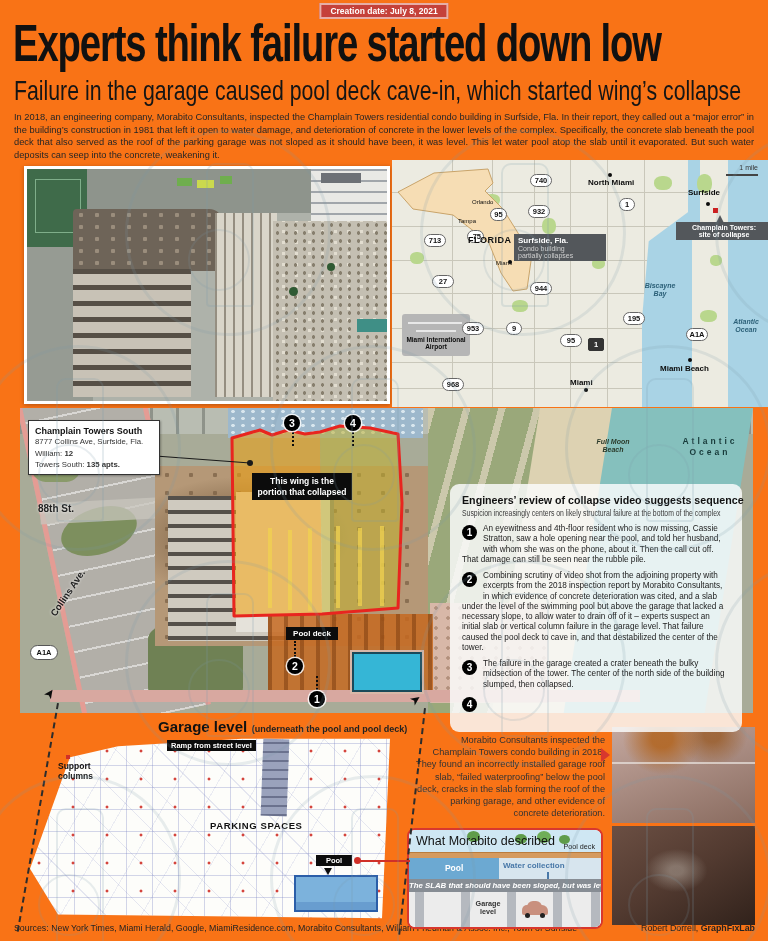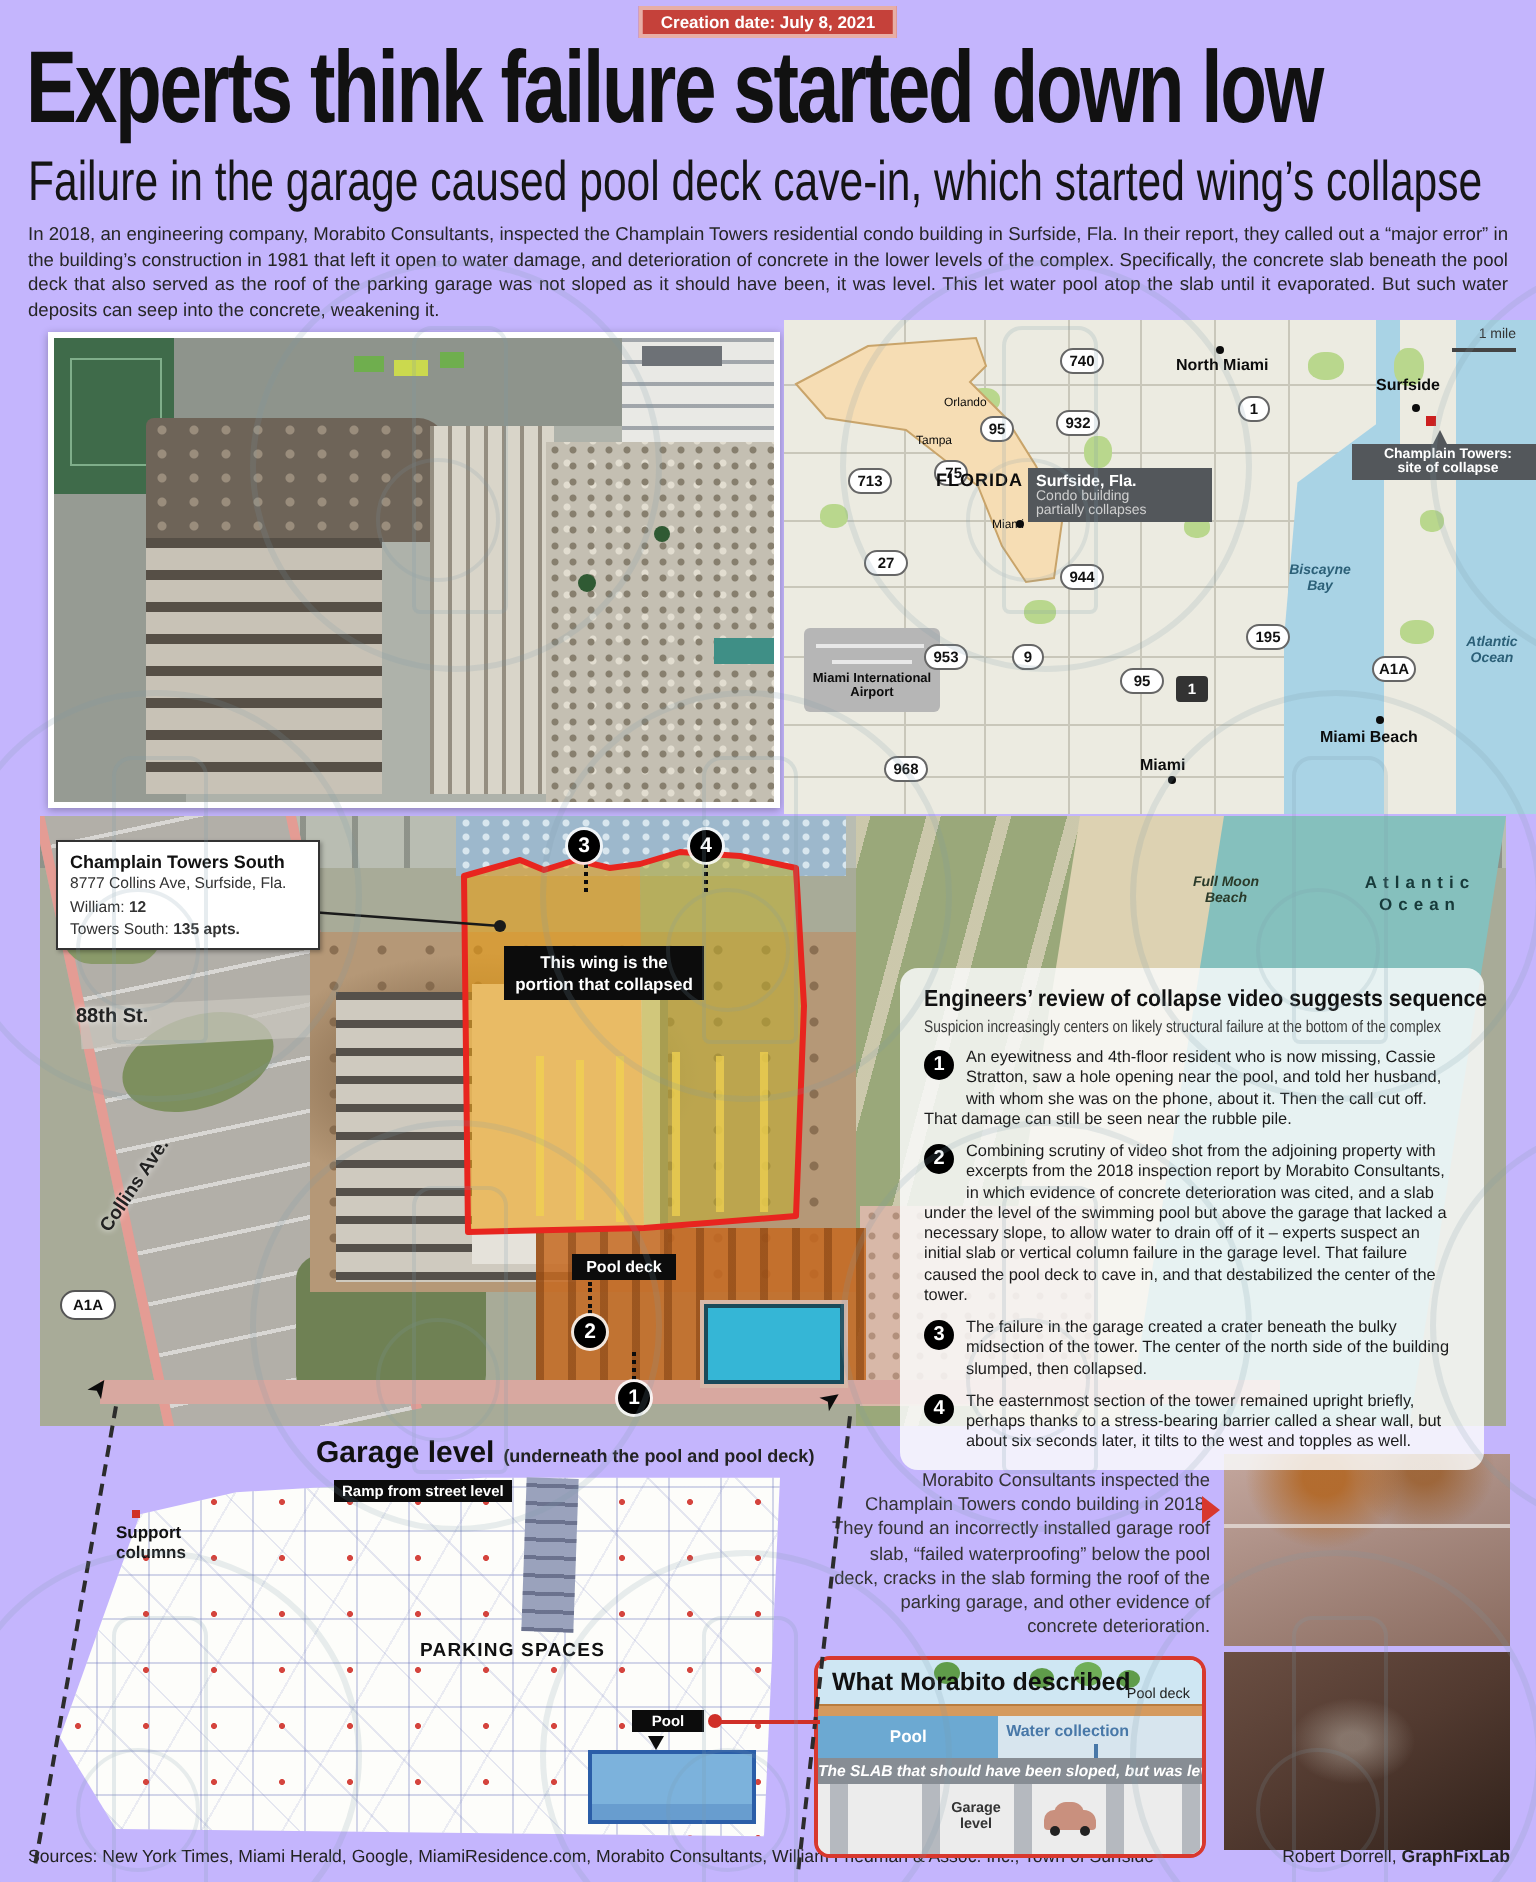--- a/index.html
+++ b/index.html
@@ -1,16 +1,16 @@
 <!DOCTYPE html>
 <html><head>
 <meta charset="utf-8">
 <style>
   html,body{margin:0;padding:0;background:#fff;}
-  #page{position:relative;width:768px;height:941px;background:#c4b5fd;overflow:hidden;
+  #page{position:relative;width:768px;height:941px;background:#f97316;overflow:hidden;
         font-family:"Liberation Sans","DejaVu Sans",sans-serif;color:#111;}
   .abs{position:absolute;}
   
   .wm{position:absolute;width:200px;height:200px;border:3px solid rgba(122,152,168,.40);
       border-radius:50%;opacity:.42;z-index:40;pointer-events:none;}
   .wm::before{content:"";position:absolute;left:78px;top:30px;width:44px;height:140px;
       border:2px solid rgba(122,152,168,.45);border-radius:10px 10px 4px 4px;}
   .wm::after{content:"";position:absolute;left:60px;top:96px;width:58px;height:58px;
       border:2px solid rgba(122,152,168,.40);border-radius:50%;}
   
@@ -289,21 +289,20 @@
     <div class="eng-item">
       <span class="eng-num">2</span>
       <span>Combining scrutiny of video shot from the adjoining property with excerpts from the 2018 inspection report by Morabito Consultants, in which evidence of concrete deterioration was cited, and a slab under the level of the swimming pool but above the garage that lacked a necessary slope, to allow water to drain off of it – experts suspect an initial slab or vertical column failure in the garage level. That failure caused the pool deck to cave in, and that destabilized the center of the tower.</span>
     </div>
     <div class="eng-item">
       <span class="eng-num">3</span>
       <span>The failure in the garage created a crater beneath the bulky midsection of the tower. The center of the north side of the building slumped, then collapsed.</span>
     </div>
     <div class="eng-item">
       <span class="eng-num">4</span>
-      <span>The easternmost section of the tower remained upright briefly, perhaps thanks to a stress-bearing barrier called a shear wall, but about six seconds later, it tilts to the west and topples as well.</span>
     </div>
   </div>
 
   <div class="warrow" style="left:44px;top:686px;transform:rotate(-55deg);">➤</div>
   <div class="warrow" style="left:410px;top:692px;transform:rotate(-35deg);">➤</div>
   <div class="dash" style="left:57px;top:703px;height:232px;transform:rotate(10deg);transform-origin:top left;"></div>
   <div class="dash" style="left:424px;top:708px;height:228px;transform:rotate(6.5deg);transform-origin:top left;"></div>
 
   <div class="abs" style="left:158px;top:718px;z-index:8;white-space:nowrap;">
     <span style="font-size:15px;font-weight:bold;">Garage level</span>
@@ -339,21 +338,21 @@
   <div class="abs" style="left:415px;top:734px;width:190px;font-size:9.2px;line-height:1.33;color:#333;text-align:right;z-index:8;">Morabito Consultants inspected the Champlain Towers condo building in 2018. They found an incorrectly installed garage roof slab, “failed waterproofing” below the pool deck, cracks in the slab forming the roof of the parking garage, and other evidence of concrete deterioration.</div>
   <div class="abs" style="left:601px;top:748px;width:0;height:0;z-index:9;
        border-left:9px solid #d8382e;border-top:7px solid transparent;border-bottom:7px solid transparent;"></div>
 
   <div class="abs" style="left:407px;top:828px;width:196px;height:101px;border:2.5px solid #d8382e;border-radius:8px;background:#fff;overflow:hidden;z-index:8;box-sizing:border-box;">
     <div class="abs" style="left:0;top:0;right:0;height:22px;background:#cfe7f3;"></div>
     <div class="abs" style="left:58px;top:1px;width:13px;height:11px;background:#5f9c4a;border-radius:50%;"></div>
     <div class="abs" style="left:106px;top:4px;width:12px;height:10px;background:#5f9c4a;border-radius:50%;"></div>
     <div class="abs" style="left:128px;top:1px;width:14px;height:12px;background:#6fae57;border-radius:50%;"></div>
     <div class="abs" style="left:150px;top:5px;width:11px;height:9px;background:#5f9c4a;border-radius:50%;"></div>
-    <div class="abs" style="left:7px;top:4px;font-size:12.5px;font-weight:bold;color:#111;z-index:2;">What Morabito described</div>
+    <div class="abs" style="left:7px;top:4px;font-size:12.5px;font-weight:normal;color:#111;z-index:2;">What Morabito described</div>
     <div class="abs" style="right:6px;top:12px;font-size:7.2px;color:#222;z-index:2;">Pool deck</div>
     <div class="abs" style="left:0;top:22px;right:0;height:6px;background:#d59a5e;border-top:1.5px solid #b97c3e;"></div>
     <div class="abs" style="left:0;top:28px;right:0;height:21px;background:#d7e5ee;"></div>
     <div class="abs" style="left:0;top:28px;width:47%;height:21px;background:#6ca9d2;
          color:#fff;font-size:8.5px;font-weight:bold;text-align:center;line-height:21px;">Pool</div>
     <div class="abs" style="left:49%;top:31px;width:50%;font-size:8px;font-weight:bold;
          color:#4878a8;">Water collection</div>
     <div class="abs" style="left:72%;top:42px;width:1.5px;height:7px;background:#4878a8;"></div>
     <div class="abs" style="left:0;top:49px;right:0;height:13px;background:#878d94;
          color:#fff;font-size:7.8px;font-weight:bold;font-style:italic;text-align:center;line-height:13px;white-space:nowrap;">The SLAB that should have been sloped, but was level</div>

